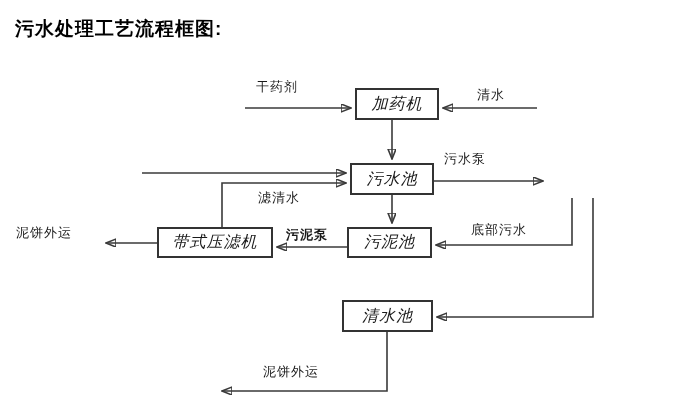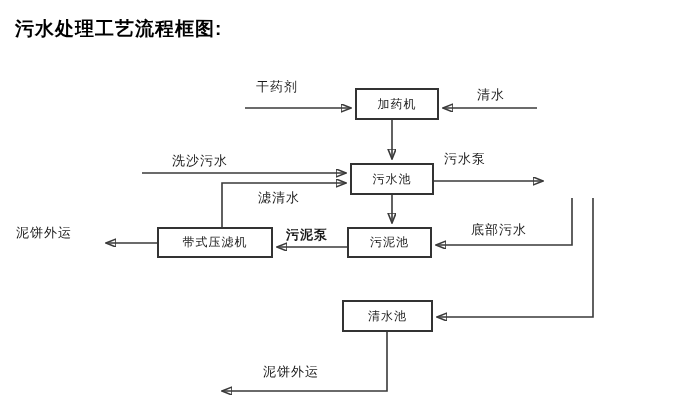--- a/index.html
+++ b/index.html
@@ -23,23 +23,24 @@
     font-size:19px;font-weight:bold;color:var(--title);
     letter-spacing:1px;
   }
   svg.wires{position:absolute;left:0;top:0;width:700px;height:420px;}
   svg.wires path{stroke:var(--line);stroke-width:1.6;fill:none;}
   .node{
     position:absolute;
     border:2px solid var(--box-border);
     background:var(--bg);
     display:flex;align-items:center;justify-content:center;
-    font-size:12px;color:var(--text);
+    font-size:16px;color:var(--text);
     box-sizing:border-box;
     letter-spacing:1px;
+    font-style:italic;
   }
   .n-dosing      {left:355px;top:88px; width:84px; height:32px;}
   .n-sewage      {left:350px;top:163px;width:84px; height:32px;}
   .n-tower       {left:547px;top:165px;width:133px;height:33px;}
   .n-sludge      {left:347px;top:227px;width:85px; height:31px;}
   .n-press       {left:157px;top:227px;width:116px;height:31px;}
   .n-clean       {left:342px;top:300px;width:91px; height:32px;}
   .elabel{
     position:absolute;
     font-size:13px;color:var(--text);
@@ -83,21 +84,20 @@
   </svg>
 
   <div class="node n-dosing">加药机</div>
   <div class="node n-sewage">污水池</div>
   <div class="node n-sludge">污泥池</div>
   <div class="node n-press">带式压滤机</div>
   <div class="node n-clean">清水池</div>
 
   <div class="elabel l-dry">干药剂</div>
   <div class="elabel l-cwater">清水</div>
-  <div class="elabel l-sand">洗沙污水</div>
   <div class="elabel l-filter">滤清水</div>
   <div class="elabel l-spump">污水泵</div>
   <div class="elabel l-bottom">底部污水</div>
   <div class="elabel l-slpump">污泥泵</div>
   <div class="elabel l-mud">泥饼外运</div>
   <div class="elabel l-recycle">泥饼外运</div>
 
 </div>
 
 </body></html>

